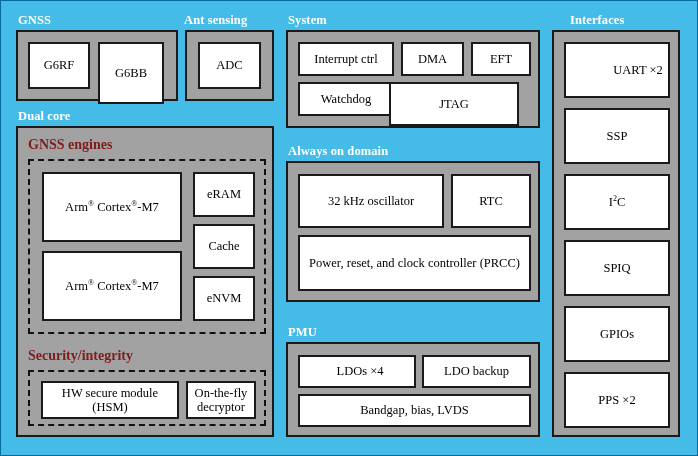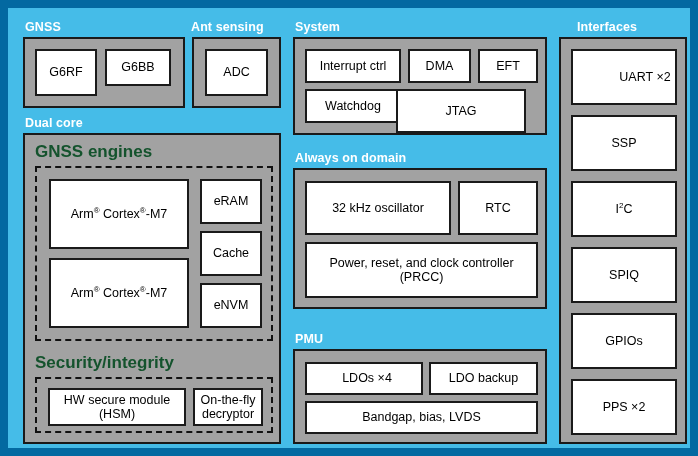--- a/index.html
+++ b/index.html
@@ -3,41 +3,42 @@
 <meta charset="utf-8">
 <style>
   html,body{margin:0;padding:0;background:#ffffff;}
   body{font-family:"Liberation Sans","DejaVu Sans",sans-serif;}
 
   #diagram{
     position:relative;
     width:698px;height:456px;
     box-sizing:border-box;
     background:#45bce8;
-    border:8px solid #0369a1;
+    border:1px solid #0369a1;
     overflow:hidden;
+    font-family:Liberation Serif, serif;
   }
 
   
   .abs{position:absolute;box-sizing:border-box;}
 
   
   .cap{
     color:#ffffff;
     font-weight:bold;
     font-size:12.5px;
     line-height:14px;
     letter-spacing:0.1px;
     white-space:nowrap;
   }
   
   .cap-dark{
-    color:#14532d;
+    color:#7f1d1d;
     font-weight:bold;
-    font-size:17px;
+    font-size:14px;
     line-height:14px;
     white-space:nowrap;
   }
 
   
   .panel{
     background:#a2a2a2;
     border:2px solid #1a1a1a;
   }
   
@@ -61,21 +62,21 @@
   .blk sup{font-size:8px;line-height:0;vertical-align:super;}
 </style>
 </head>
 <body>
 
 <div id="diagram">
 
   <div class="abs cap" style="left:17px;top:12px;">GNSS</div>
   <div class="abs panel" style="left:15px;top:29px;width:162px;height:71px;">
     <div class="abs blk" style="left:10px;top:10px;width:62px;height:47px;">G6RF</div>
-    <div class="abs blk" style="left:80px;top:10px;width:66px;height:37px;">G6BB</div>
+    <div class="abs blk" style="left:80px;top:10px;width:66px;height:62px;">G6BB</div>
   </div>
 
   <div class="abs cap" style="left:183px;top:12px;">Ant sensing</div>
   <div class="abs panel" style="left:184px;top:29px;width:89px;height:71px;">
     <div class="abs blk" style="left:11px;top:10px;width:63px;height:47px;">ADC</div>
   </div>
 
   <div class="abs cap" style="left:17px;top:108px;">Dual core</div>
   <div class="abs panel" style="left:15px;top:125px;width:258px;height:311px;">
 

